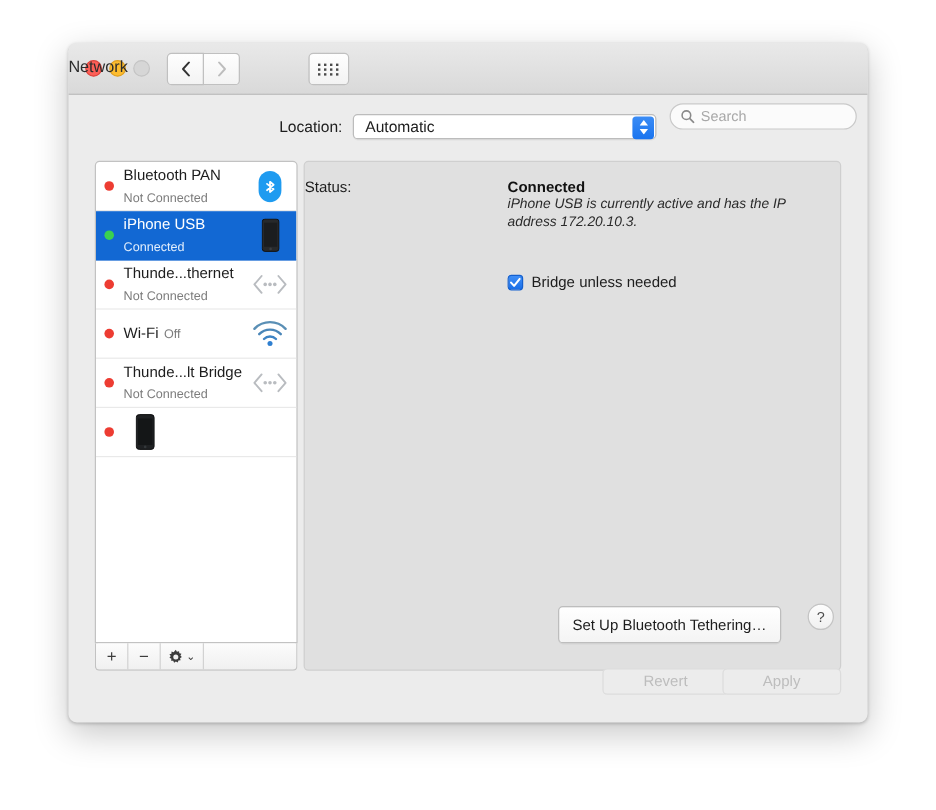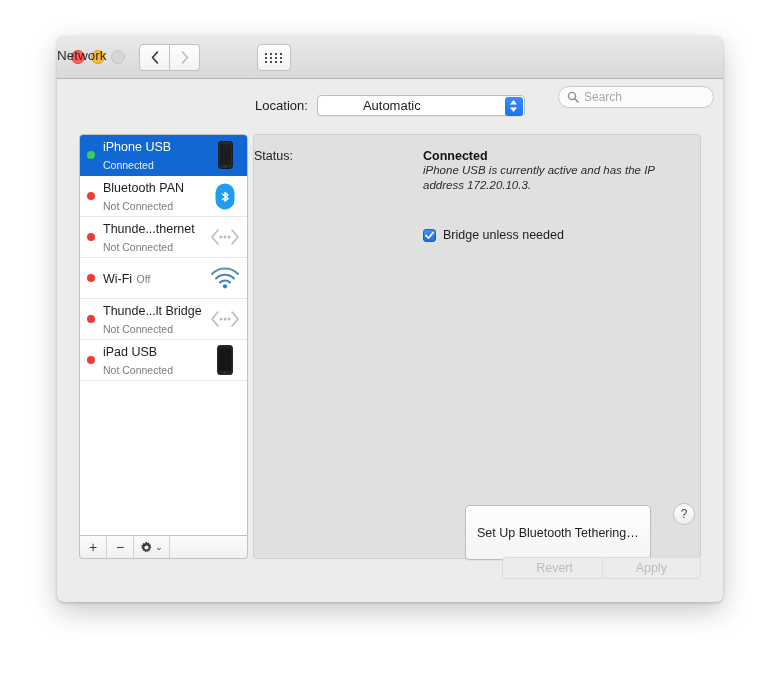--- a/index.html
+++ b/index.html
@@ -121,30 +121,29 @@
     justify-content: center;
   }
   #location-label {
     font-size: 13px;
     color: #1d1d1d;
     margin-right: 9px;
     text-align: center;
   }
   #location-select {
     position: relative;
-    width: 208px;
+    width: 253px;
     height: 21px;
     background: #ffffff;
     border: 1px solid #bcbcbc;
     border-radius: 4px;
     box-shadow: 0 1px 0 rgba(0,0,0,0.05);
     display: flex;
     align-items: center;
     box-sizing: border-box;
-    padding-left: 36px;
   }
   #location-value {
     font-size: 13px;
     color: #1d1d1d;
     padding-left: 9px;
   }
   #location-stepper {
     position: absolute;
     right: 1px;
     top: 1px;
@@ -303,21 +302,21 @@
     margin-right: 7px;
     box-sizing: border-box;
   }
   #checkbox-label { font-size: 12.5px; color: #1d1d1d; }
 
   #tether-btn {
     position: absolute;
     left: 211px;
     top: 370px;
     height: 21px;
-    padding: 16px 11px;
+    padding: 4px 11px;
     background: linear-gradient(to bottom,#ffffff,#f4f4f4);
     border: 1px solid #bdbdbd;
     border-radius: 4px;
     display: flex;
     align-items: center;
     font-size: 12.5px;
     color: #1d1d1d;
     box-shadow: 0 1px 0 rgba(0,0,0,0.05);
   }
   #help-btn {
@@ -415,45 +414,45 @@
           </svg>
         <svg width="7" height="5" viewBox="0 0 7 5">
             <polygon points="3.5,5 0,0.4 7,0.4" fill="#ffffff"></polygon>
           </svg>
       </span>
     </div>
   </div>
 
   <div id="sidebar">
 
+    <div class="svc-row">
+      <span class="svc-dot" style="background:#ed3c32"></span>
+      <span class="svc-text">
+        <span class="svc-name">Bluetooth PAN</span>
+        <span class="svc-status">Not Connected</span>
+      </span>
+      <span class="svc-icon">
+        <svg width="20" height="27" viewBox="0 0 20 27">
+          <rect x="0.5" y="0.5" width="19" height="26" rx="9.5" fill="#1f9bf0"></rect>
+          <path d="M7.5 8.2 L13 12.6 L10 15 L10 6.5 L13 9 L7.5 13.5" fill="none" stroke="#ffffff" stroke-width="1.5" stroke-linecap="round" stroke-linejoin="round" transform="translate(0,3)"></path>
+        </svg>
+      </span>
+    </div>
+
     <div class="svc-row selected">
       <span class="svc-dot" style="background:#3ad14f"></span>
       <span class="svc-text">
         <span class="svc-name">iPhone USB</span>
         <span class="svc-status">Connected</span>
       </span>
       <span class="svc-icon">
         <svg width="15" height="28" viewBox="0 0 15 28">
           <rect x="0.5" y="0.5" width="14" height="27" rx="2.4" fill="#27292b" stroke="#111" stroke-width="0.8"></rect>
           <rect x="2" y="3.6" width="11" height="20" fill="#1b1d1f"></rect>
           <circle cx="7.5" cy="25.4" r="1.1" fill="#3a3d40"></circle>
-        </svg>
-      </span>
-    </div>
-
-    <div class="svc-row">
-      <span class="svc-dot" style="background:#ed3c32"></span>
-      <span class="svc-text">
-        <span class="svc-name">Bluetooth PAN</span>
-        <span class="svc-status">Not Connected</span>
-      </span>
-      <span class="svc-icon">
-        <svg width="20" height="27" viewBox="0 0 20 27">
-          <rect x="0.5" y="0.5" width="19" height="26" rx="9.5" fill="#1f9bf0"></rect>
-          <path d="M7.5 8.2 L13 12.6 L10 15 L10 6.5 L13 9 L7.5 13.5" fill="none" stroke="#ffffff" stroke-width="1.5" stroke-linecap="round" stroke-linejoin="round" transform="translate(0,3)"></path>
         </svg>
       </span>
     </div>
 
     <div class="svc-row">
       <span class="svc-dot" style="background:#ed3c32"></span>
       <span class="svc-text">
         <span class="svc-name">Thunde...thernet</span>
         <span class="svc-status">Not Connected</span>
       </span>
@@ -496,24 +495,20 @@
           <polyline points="22,2 28,9 22,16" fill="none" stroke="#b9bcc0" stroke-width="1.6" stroke-linecap="round" stroke-linejoin="round"></polyline>
           <circle cx="11" cy="9" r="1.5" fill="#b9bcc0"></circle>
           <circle cx="15" cy="9" r="1.5" fill="#b9bcc0"></circle>
           <circle cx="19" cy="9" r="1.5" fill="#b9bcc0"></circle>
         </svg>
       </span>
     </div>
 
     <div class="svc-row">
       <span class="svc-dot" style="background:#ed3c32"></span>
-      <span class="svc-text">
-        <span class="svc-name">iPad USB</span>
-        <span class="svc-status">Not Connected</span>
-      </span>
       <span class="svc-icon">
         <svg width="16" height="30" viewBox="0 0 16 30">
           <rect x="0.5" y="0.5" width="15" height="29" rx="2.6" fill="#1f2123" stroke="#0d0e0f" stroke-width="0.8"></rect>
           <rect x="2" y="3.8" width="12" height="22" fill="#141617"></rect>
           <circle cx="8" cy="27.4" r="1.1" fill="#34383b"></circle>
         </svg>
       </span>
     </div>
   </div>
 

